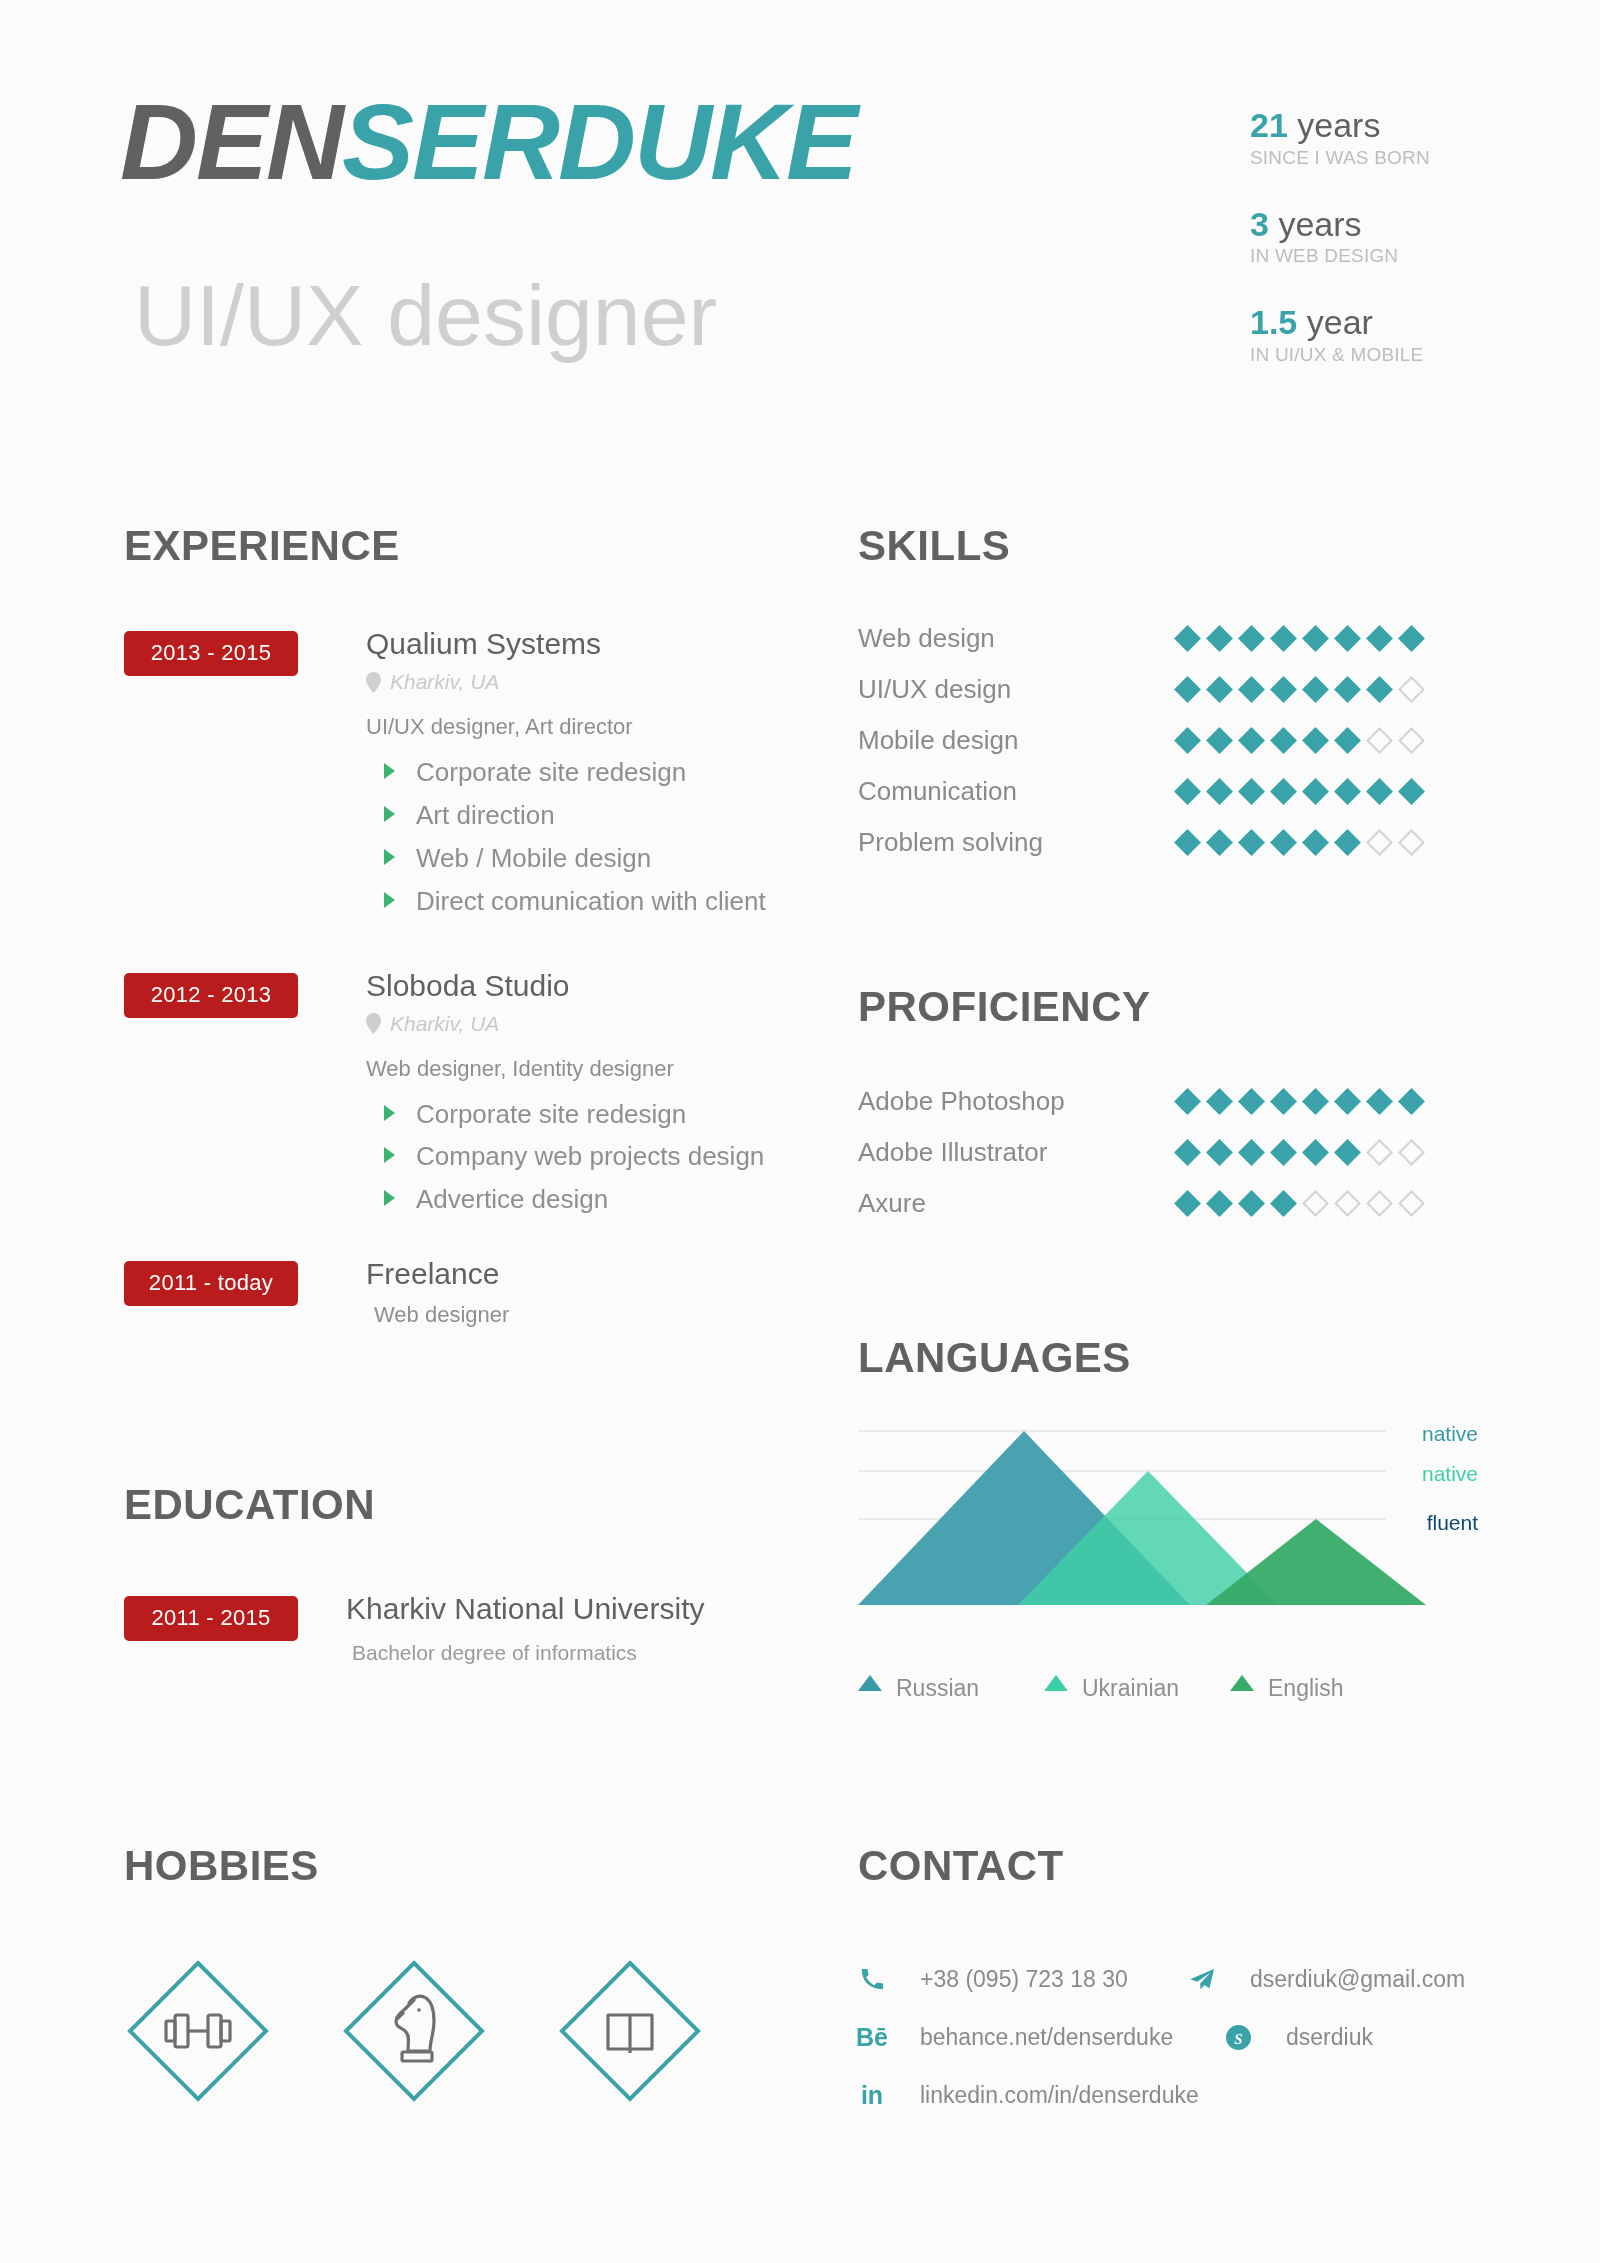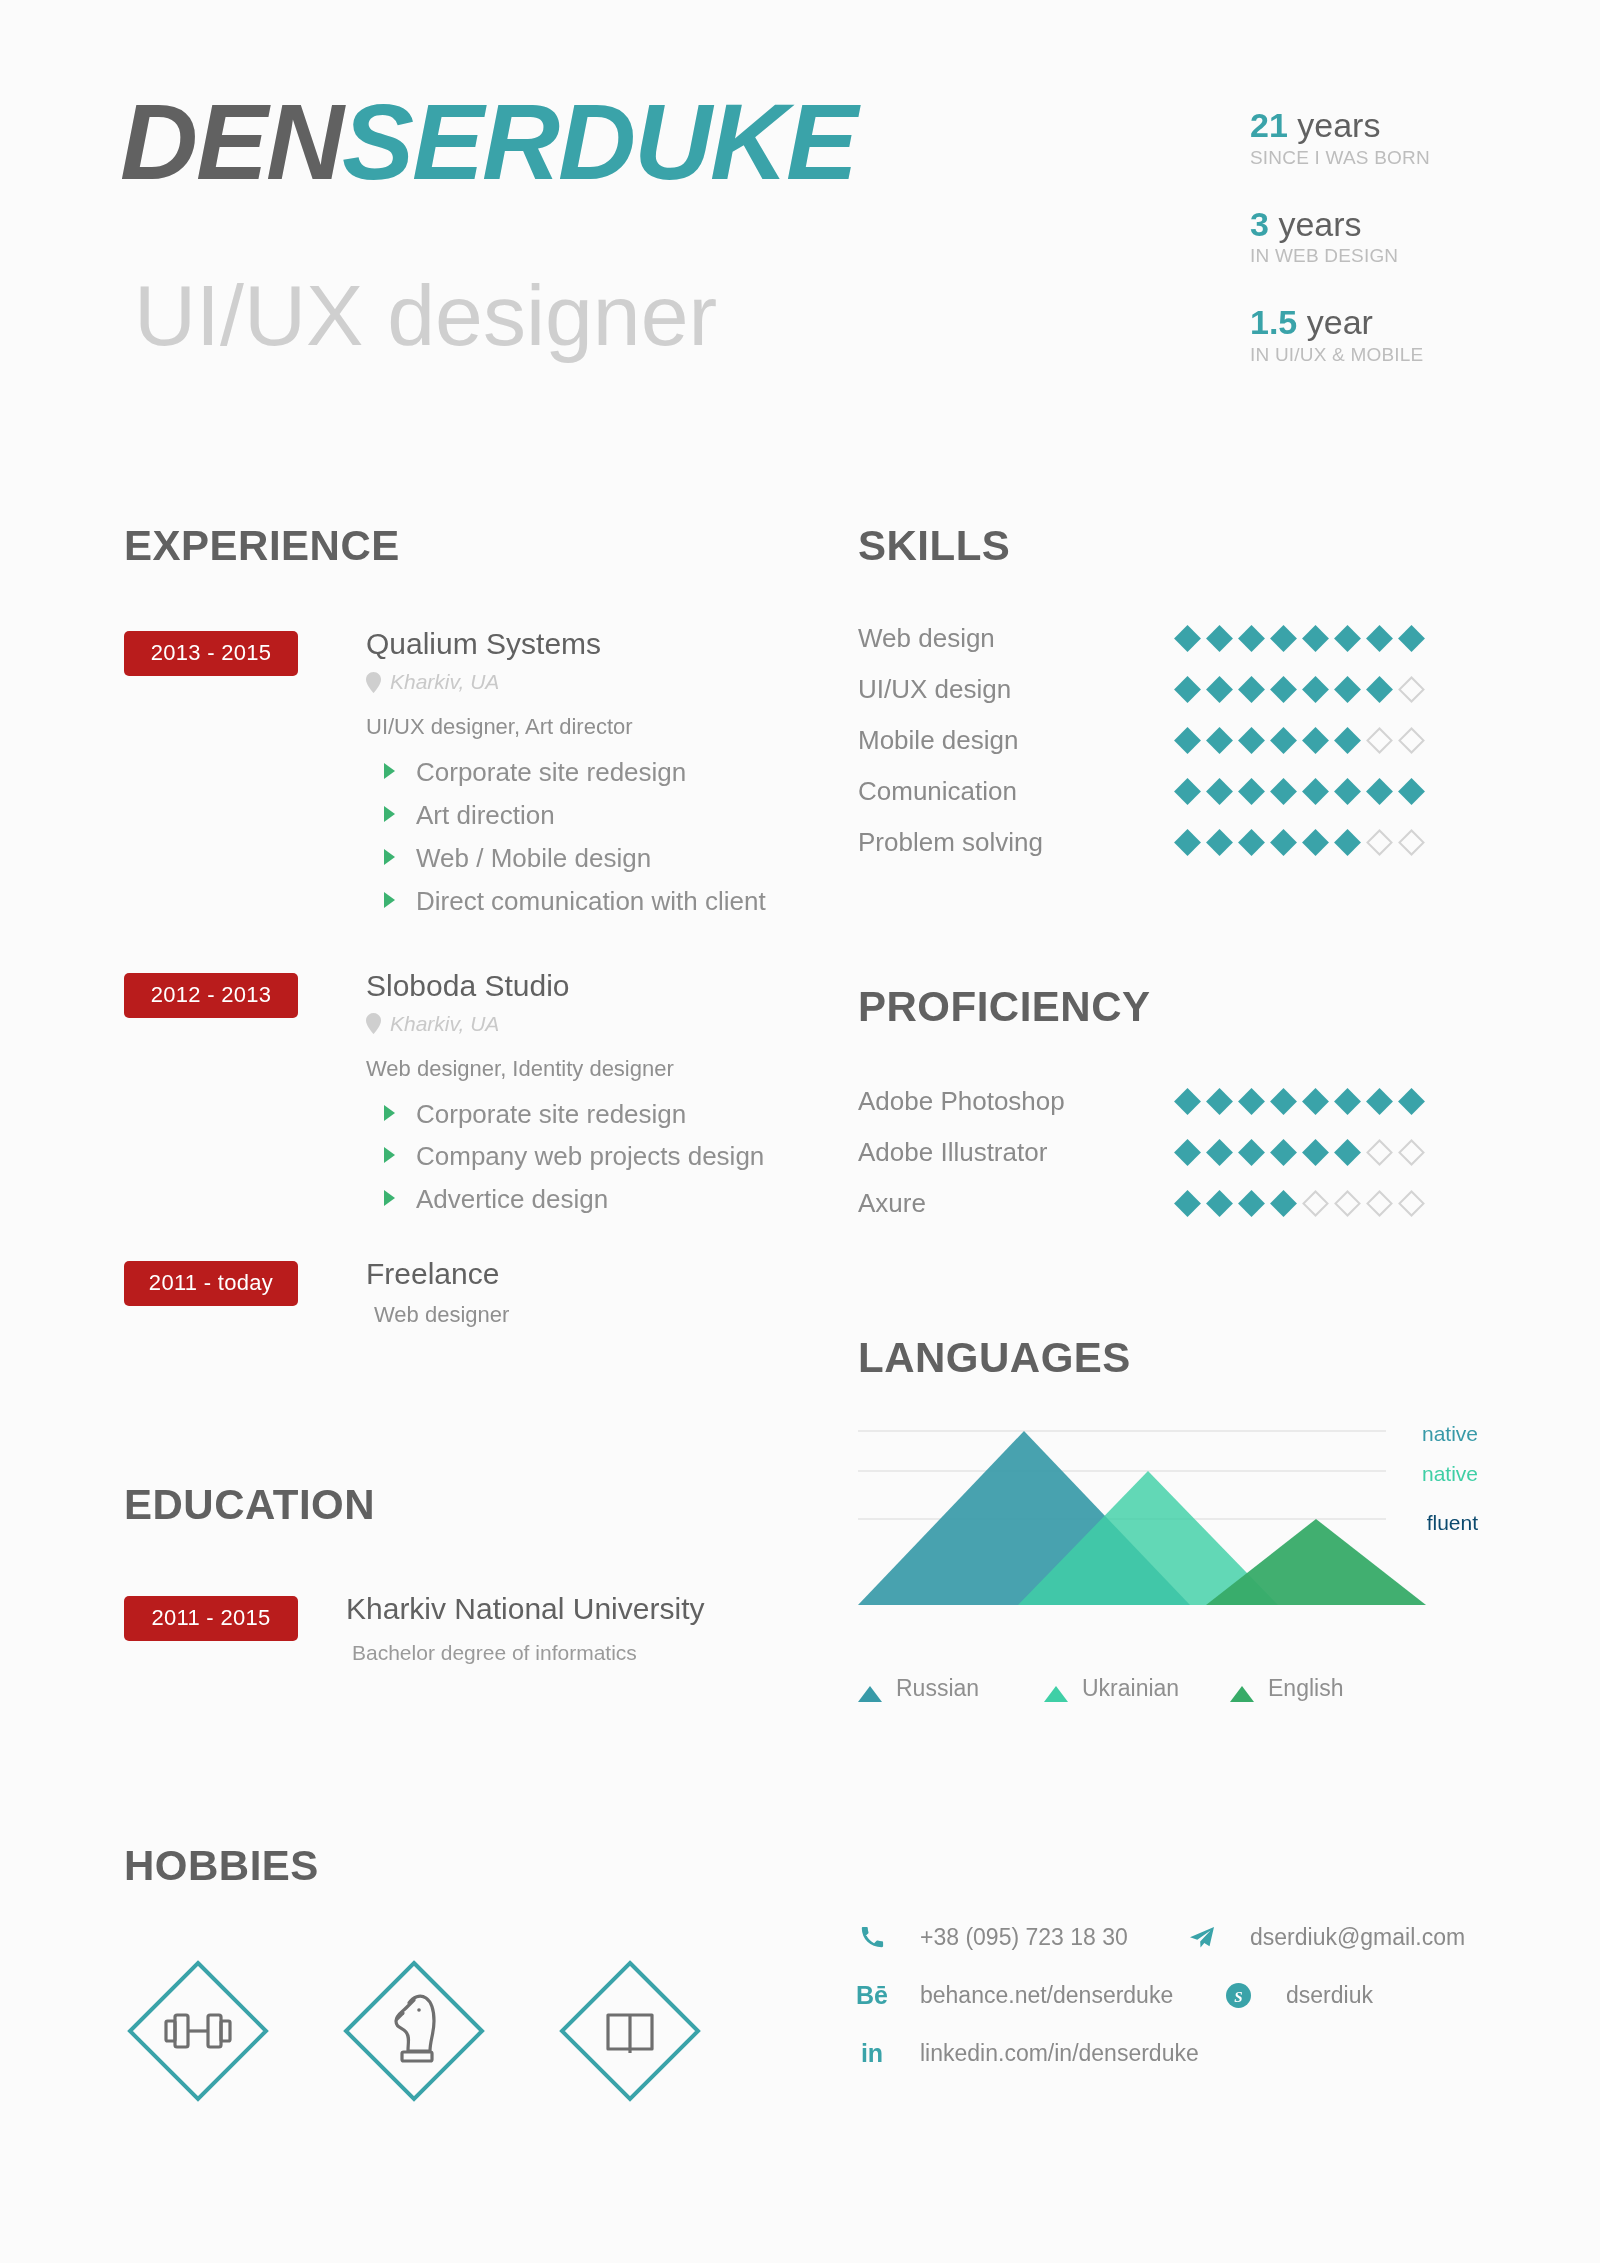--- a/index.html
+++ b/index.html
@@ -128,21 +128,21 @@
   }
   .dia.full  { background: #3aa3a9; }
   .dia.empty { background: transparent; border: 2.5px solid #d3d3d3; }
 
   
   .lang-chart { position: relative; margin-top: 44px; width: 620px; height: 230px; }
   .lang-svg { position: absolute; left: 0; top: 0; }
   .lang-scale { position: absolute; right: 0; top: 0; width: 72px; text-align: right; }
   .lang-scale div { font-size: 21px; line-height: 1; }
   .lang-legend { display: flex; margin-top: 22px; }
-  .legend-item { display: flex; align-items: flex-end; gap: 14px; width: 186px; }
+  .legend-item { display: flex; align-items: flex-start; gap: 14px; width: 186px; }
   .legend-item .tri {
     width: 0; height: 0;
     border-left: 12px solid transparent;
     border-right: 12px solid transparent;
   }
   .legend-item span { font-size: 23px; color: #8f8f8f; }
 
   
   .hobbies { position: absolute; left: 124px; top: 1845px; width: 660px; }
   .hobby-row { display: flex; margin-top: 70px; gap: 68px; }
@@ -449,20 +449,21 @@
           <g stroke="#6f6f6f" stroke-width="3.2" fill="none" stroke-linejoin="round">
             <rect x="52" y="58" width="44" height="34"></rect>
             <line x1="74" y1="58" x2="74" y2="96"></line>
           </g>
         </svg>
       </div>
     </div>
   </div>
 
   <div class="contact">
+    <div class="sec-title">CONTACT</div>
 
     <div class="contact-grid">
 
       <div class="contact-line">
         <div class="contact-item w1">
           <span class="contact-ico">
             <svg width="24" height="24" viewBox="0 0 24 24">
                 <path fill="#3aa3a9" d="M6.6 10.8c1.6 3.2 4.3 5.8 7.5 7.5l2.5-2.5c.3-.3.8-.4 1.2-.3 1.3.4 2.7.7 4.1.7.7 0 1.2.5 1.2 1.2V21c0 .7-.5 1.2-1.2 1.2C10.3 22.2 1.8 13.7 1.8 3.2 1.8 2.5 2.3 2 3 2h3.6c.7 0 1.2.5 1.2 1.2 0 1.4.2 2.8.7 4.1.1.4 0 .9-.3 1.2l-2.6 2.3z"></path>
               </svg>
           </span>

